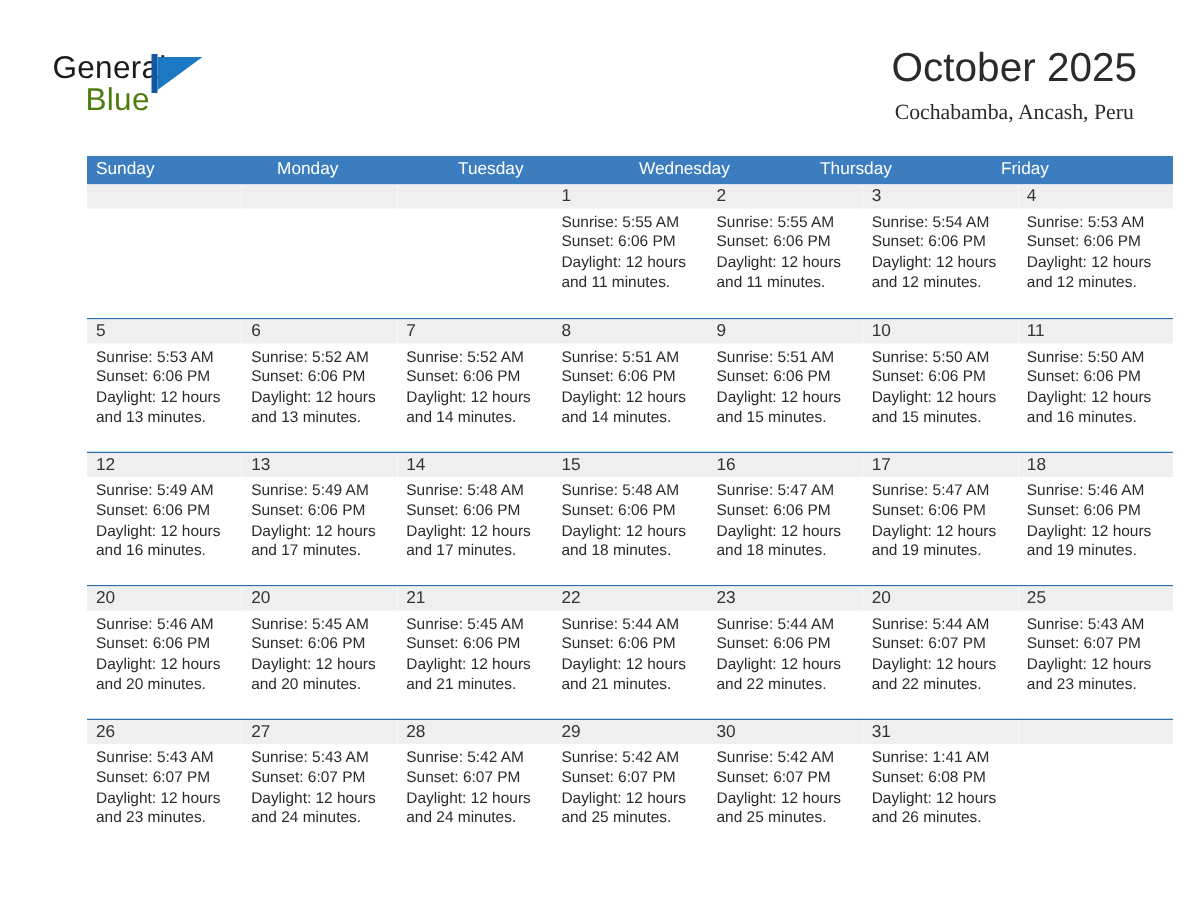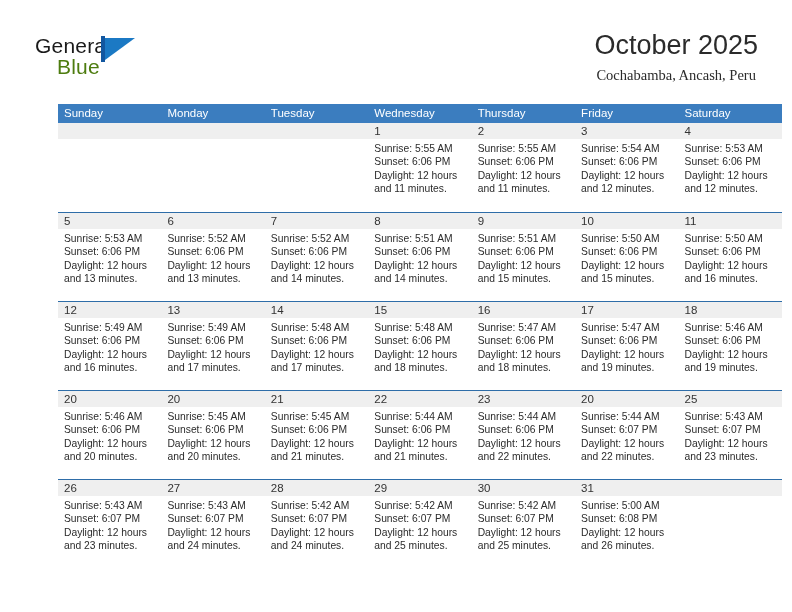--- a/index.html
+++ b/index.html
@@ -188,21 +188,20 @@
   </div>
 
   <div class="calendar">
     <div class="dow-row" id="dow-row">
         <div class="dow">Sunday</div>
         <div class="dow">Monday</div>
         <div class="dow">Tuesday</div>
         <div class="dow">Wednesday</div>
         <div class="dow">Thursday</div>
         <div class="dow">Friday</div>
-        <div class="dow">Saturday</div>
       </div>
     <div id="weeks-container">
         <div class="week first">
           <div class="cell empty">
             <div class="cell-daynum"></div>
             <div class="cell-lines"></div>
           </div>
           <div class="cell empty">
             <div class="cell-daynum"></div>
             <div class="cell-lines"></div>
@@ -485,21 +484,21 @@
             <div class="cell-lines">
               <div class="cell-line">Sunrise: 5:42 AM</div>
               <div class="cell-line">Sunset: 6:07 PM</div>
               <div class="cell-line">Daylight: 12 hours</div>
               <div class="cell-line">and 25 minutes.</div>
             </div>
           </div>
           <div class="cell">
             <div class="cell-daynum">31</div>
             <div class="cell-lines">
-              <div class="cell-line">Sunrise: 5:00 AM</div>
+              <div class="cell-line">Sunrise: 1:41 AM</div>
               <div class="cell-line">Sunset: 6:08 PM</div>
               <div class="cell-line">Daylight: 12 hours</div>
               <div class="cell-line">and 26 minutes.</div>
             </div>
           </div>
           <div class="cell empty">
             <div class="cell-daynum"></div>
             <div class="cell-lines"></div>
           </div>
         </div>

